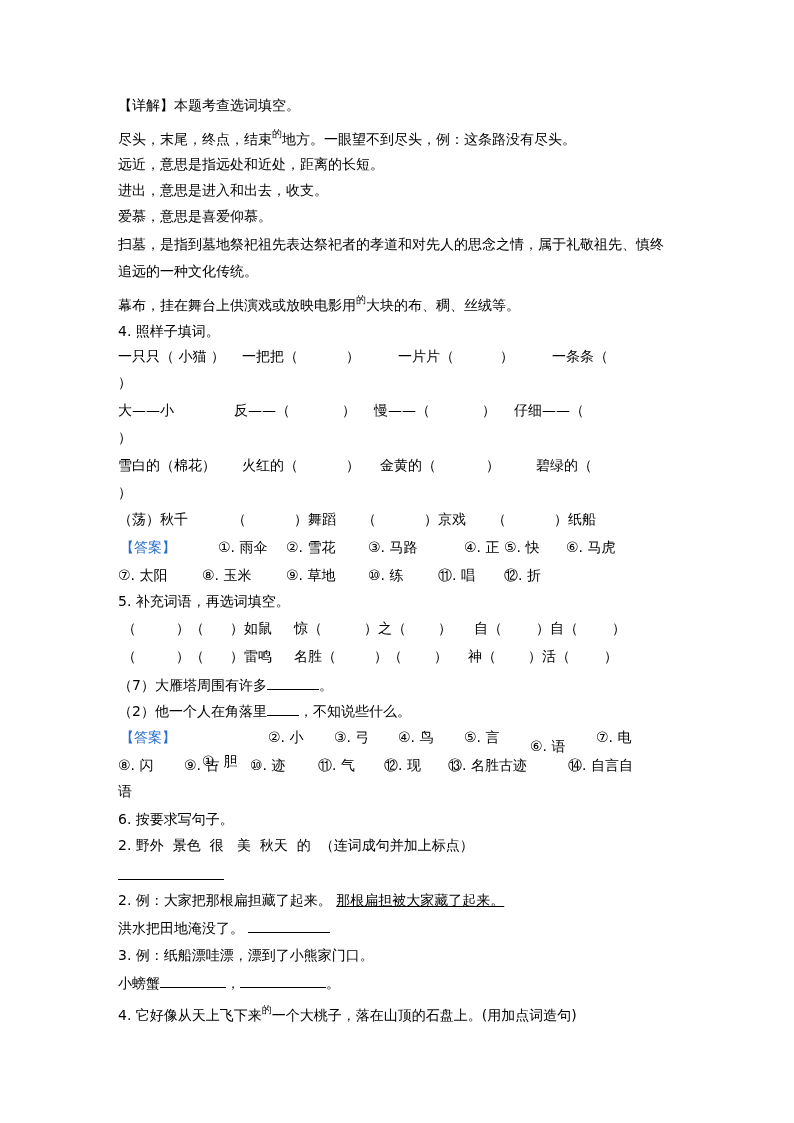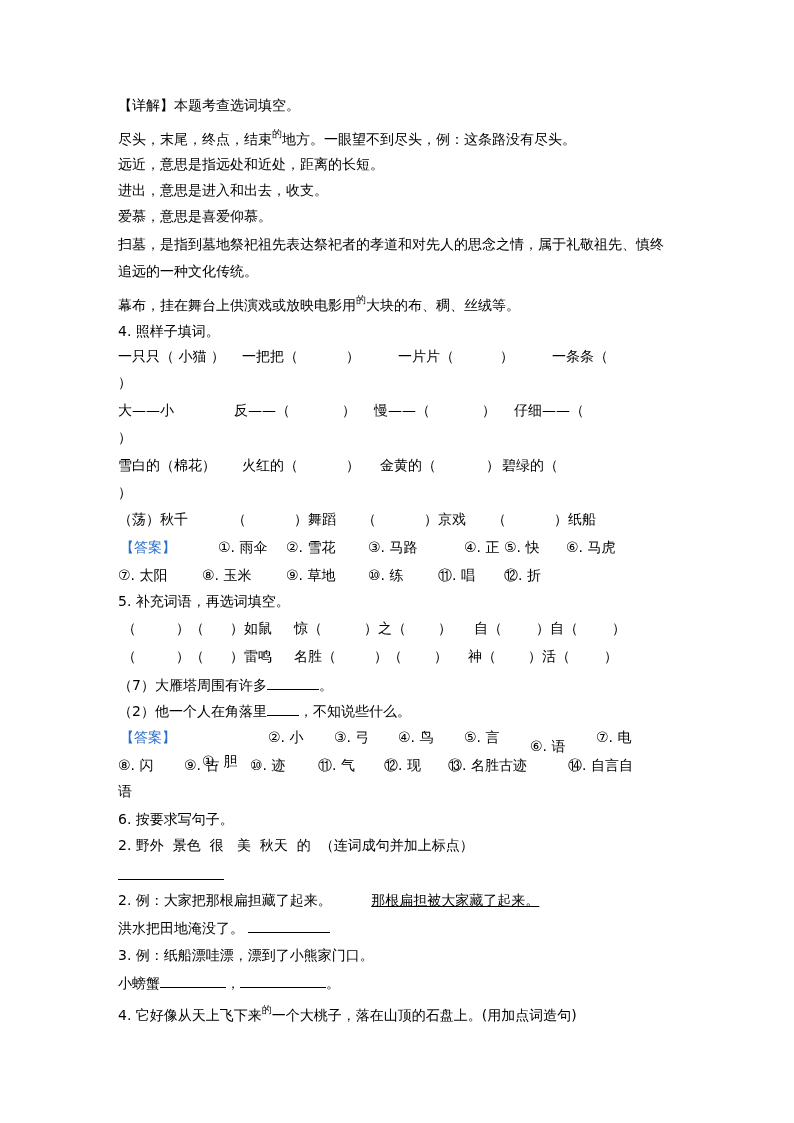--- a/index.html
+++ b/index.html
@@ -3,21 +3,21 @@
 <meta charset="utf-8">
 <style>
   html, body { margin: 0; padding: 0; background: #ffffff; }
   body { width: 794px; height: 1123px; position: relative; overflow: hidden;
          font-family: "DejaVu Sans", "Liberation Sans", sans-serif; color: #000; }
   .page { position: absolute; left: 118px; top: 0; width: 570px; }
   .line { position: absolute; left: 0; font-size: 14px; line-height: 18px; white-space: pre; }
   .sup { font-size: 10px; position: relative; top: -7px; }
   .ans { color: #2a6fc9; }
   .blank { display: inline-block; border-bottom: 1px solid #000; height: 14px; vertical-align: baseline; }
-  .u { text-decoration: underline; margin-left: 35px; }
+  .u { text-decoration: underline; }
   .cell { position: absolute; font-size: 14px; line-height: 18px; white-space: pre; }
 </style>
 </head>
 <body>
 
 <div class="page">
 
   <div class="line" style="top:96px"><span>【详解】</span><span>本题考查选词填空。</span></div>
   <div class="line" style="top:130px"><span>尽头，末尾，终点，结束</span><span class="sup">的</span><span>地方。一眼望不到尽头，例：这条路没有尽头。</span></div>
   <div class="line" style="top:155px">远近，意思是指远处和近处，距离的长短。</div>
@@ -46,21 +46,21 @@
     <span class="cell" style="left:364px;top:401px">）</span>
     <span class="cell" style="left:396px;top:401px">仔细——（</span>
     <span class="cell" style="left:0;top:428px">）</span>
   </div>
   <div>
     <span class="cell" style="left:0;top:456px">雪白的（棉花）</span>
     <span class="cell" style="left:124px;top:456px">火红的（</span>
     <span class="cell" style="left:228px;top:456px">）</span>
     <span class="cell" style="left:262px;top:456px">金黄的（</span>
     <span class="cell" style="left:368px;top:456px">）</span>
-    <span class="cell" style="left:384px;top:456px">碧绿的（</span>
+    <span class="cell" style="left:418px;top:456px">碧绿的（</span>
     <span class="cell" style="left:0;top:483px">）</span>
   </div>
   <div>
     <span class="cell" style="left:0;top:510px">（荡）秋千</span>
     <span class="cell" style="left:114px;top:510px">（</span>
     <span class="cell" style="left:176px;top:510px">）舞蹈</span>
     <span class="cell" style="left:244px;top:510px">（</span>
     <span class="cell" style="left:306px;top:510px">）京戏</span>
     <span class="cell" style="left:374px;top:510px">（</span>
     <span class="cell" style="left:436px;top:510px">）纸船</span>

